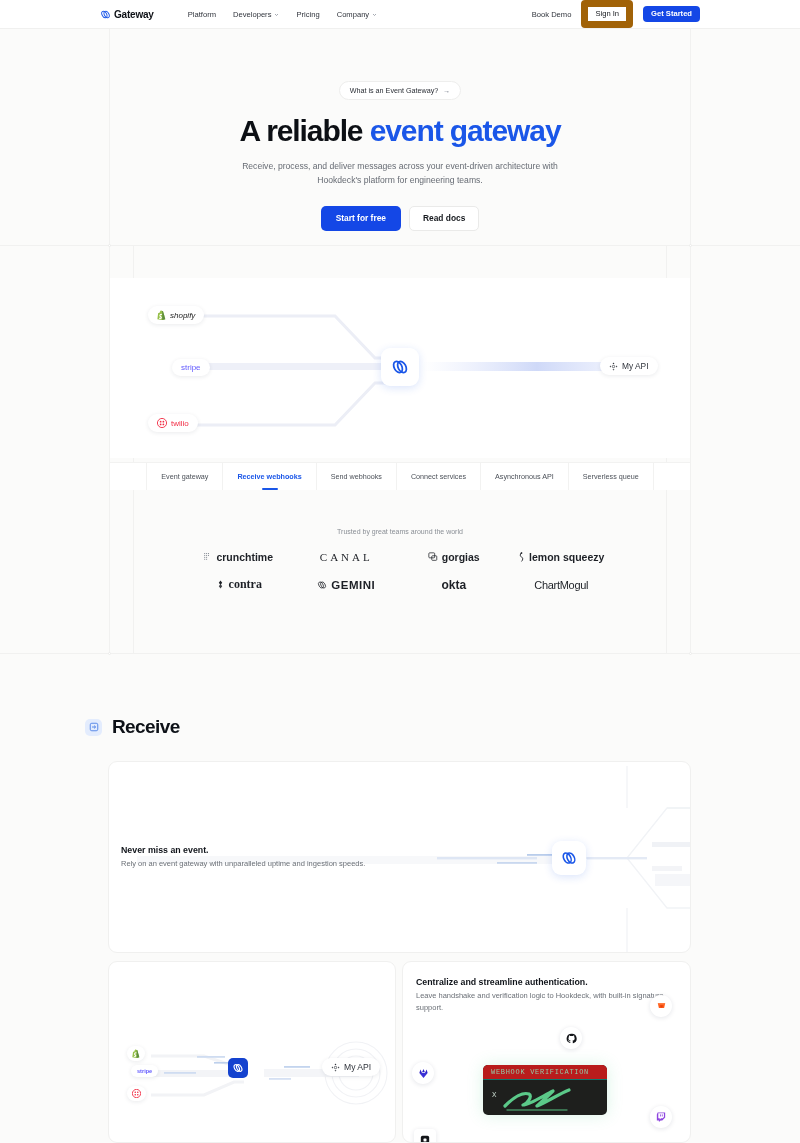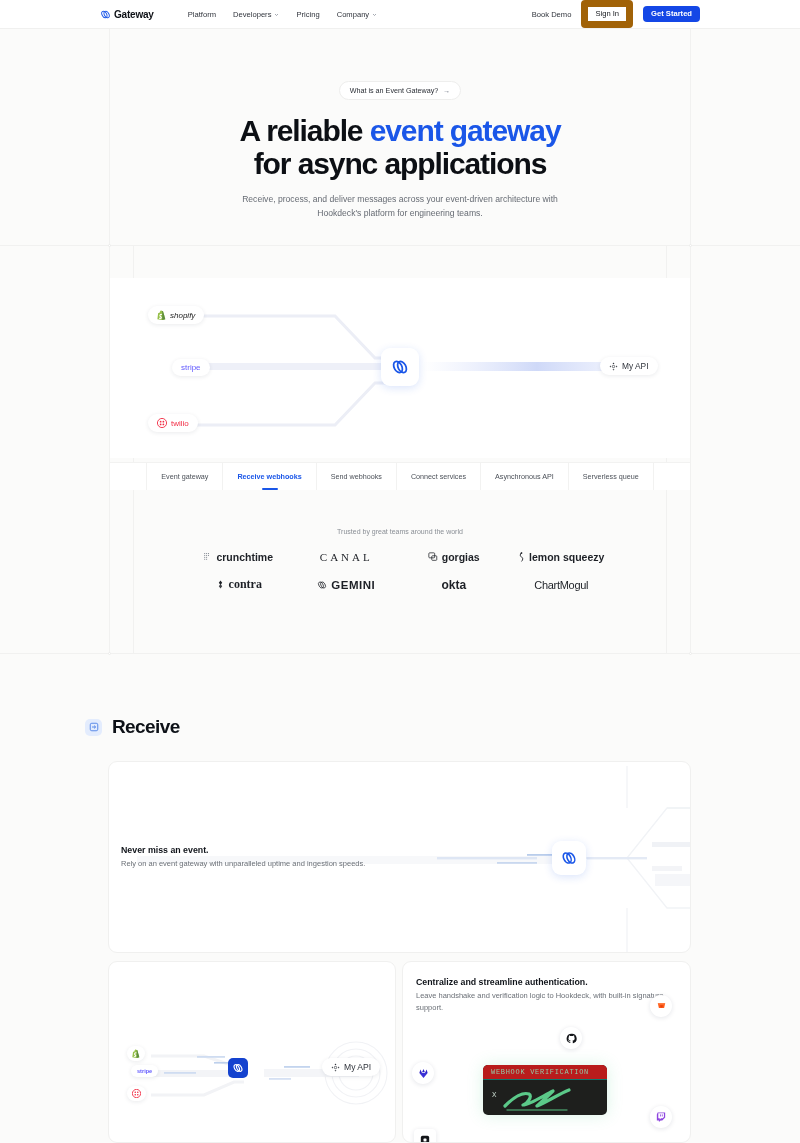--- a/index.html
+++ b/index.html
@@ -233,28 +233,31 @@
   <div class="guide-dot" style="left:689px; top:652px;"></div>
 
   <div class="hero">
     <div class="pill">
       <span>What is an Event Gateway?</span>
       <span class="pill-arrow">→</span>
     </div>
 
     <h1 class="hero-title">
       <span>A reliable </span><span class="accent">event gateway</span><br>
-      <span>for async applications</span>
     </h1>
 
     <div class="hero-sub">
       <div>Receive, process, and deliver messages across your event-driven architecture with</div>
       <div>Hookdeck's platform for engineering teams.</div>
     </div>
 
+    <div class="hero-cta">
+      <button class="btn-primary">Start for free</button>
+      <button class="btn-secondary">Read docs</button>
+    </div>
   </div>
 
   <div class="hero-card">
     <svg width="580" height="180" style="position:absolute;left:0;top:0;">
       <defs>
         <linearGradient id="beam" x1="0" y1="0" x2="1" y2="0">
           <stop offset="0%" stop-color="#dfe5fb" stop-opacity="0"></stop>
           <stop offset="50%" stop-color="#cfd9f8"></stop>
           <stop offset="100%" stop-color="#dfe5fb" stop-opacity=".2"></stop>
         </linearGradient>

